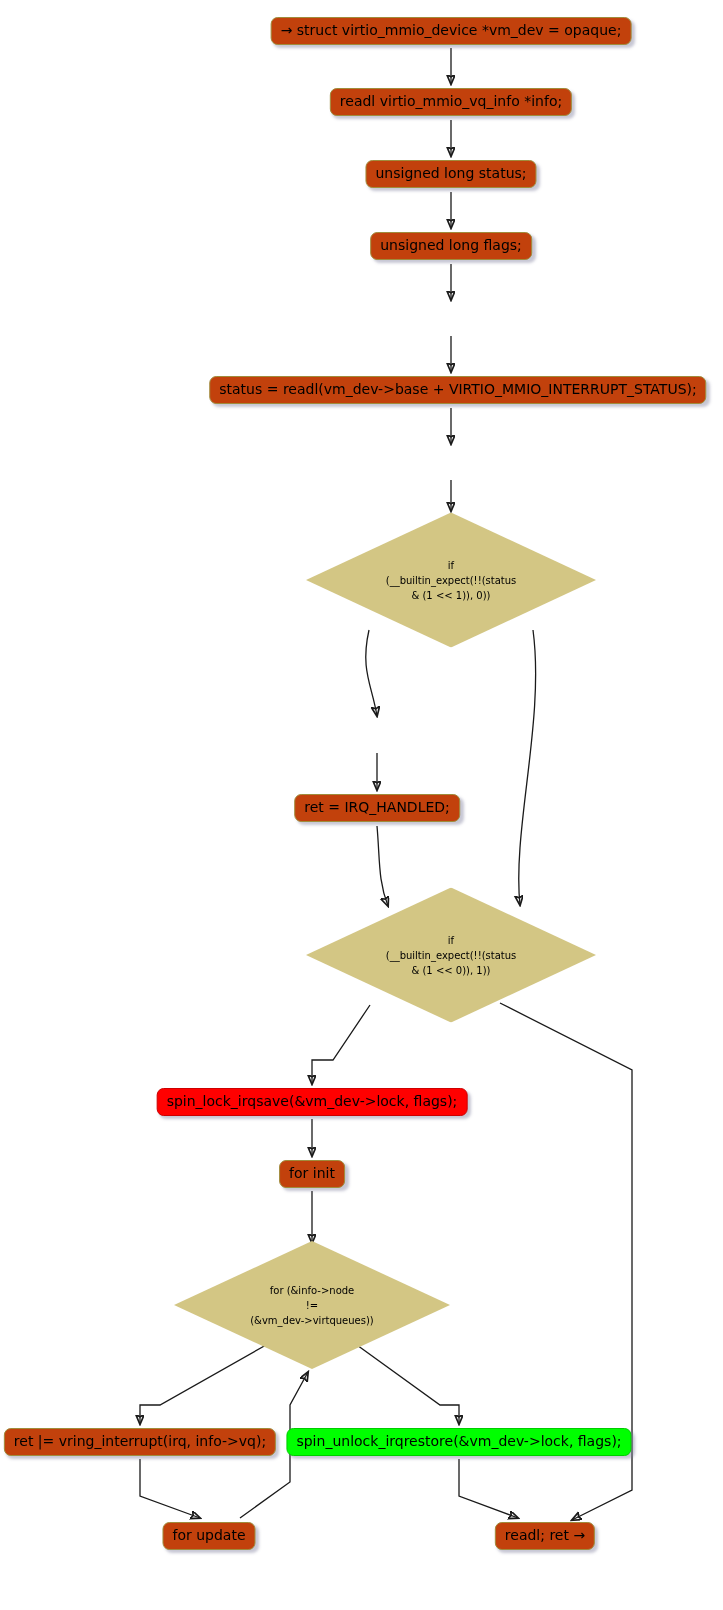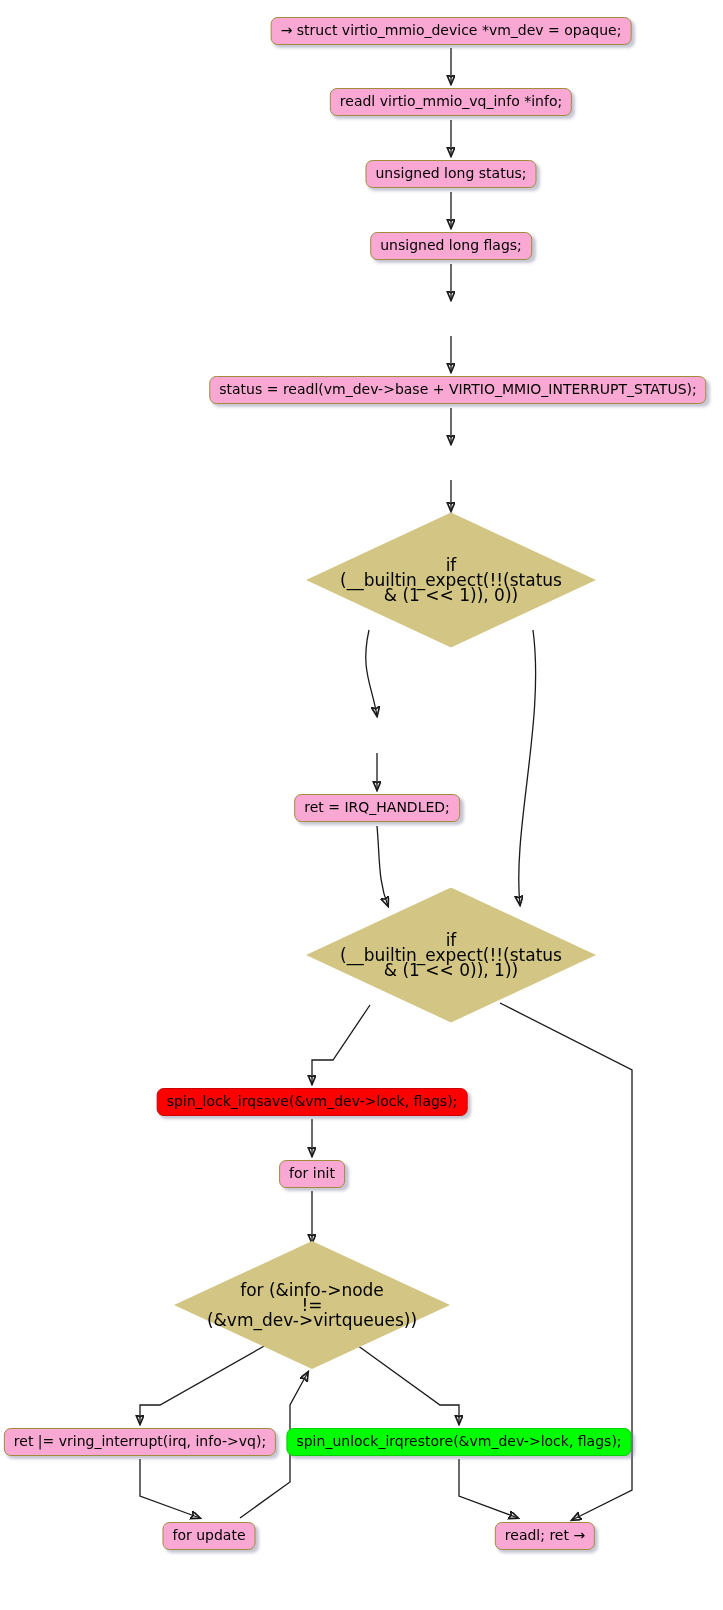--- a/index.html
+++ b/index.html
@@ -29,21 +29,21 @@
     align-items: center;
     justify-content: center;
     text-align: center;
     white-space: nowrap;
     color: #000000;
   }
   
   .rect {
     border: 1px solid #a08c3c;
     border-radius: 7px;
-    background: #f9a8d4;
+    background: #c2410c;
     box-shadow: 3px 3px 3px rgba(130,130,160,0.45);
     padding: 5px 9px 6px 9px;
     font-size: 14px;
     line-height: 15px;
   }
   .rect.red {
     background: #ff0000;
     border-color: #cc0000;
   }
   .rect.green {
@@ -67,21 +67,21 @@
     background: #d3c684;
     clip-path: polygon(50% 0, 100% 50%, 50% 100%, 0 50%);
     filter: drop-shadow(3px 3px 2px rgba(130,130,170,0.55));
   }
   .diamond .dlabel {
     position: absolute;
     left: 50%;
     top: 50%;
     transform: translate(-50%, -50%);
     text-align: center;
-    font-size: 17px;
+    font-size: 10px;
     line-height: 15px;
     white-space: pre;
     color: #000;
     pointer-events: none;
   }
   #edges {
     position: absolute;
     left: 0;
     top: 0;
     width: 723px;

